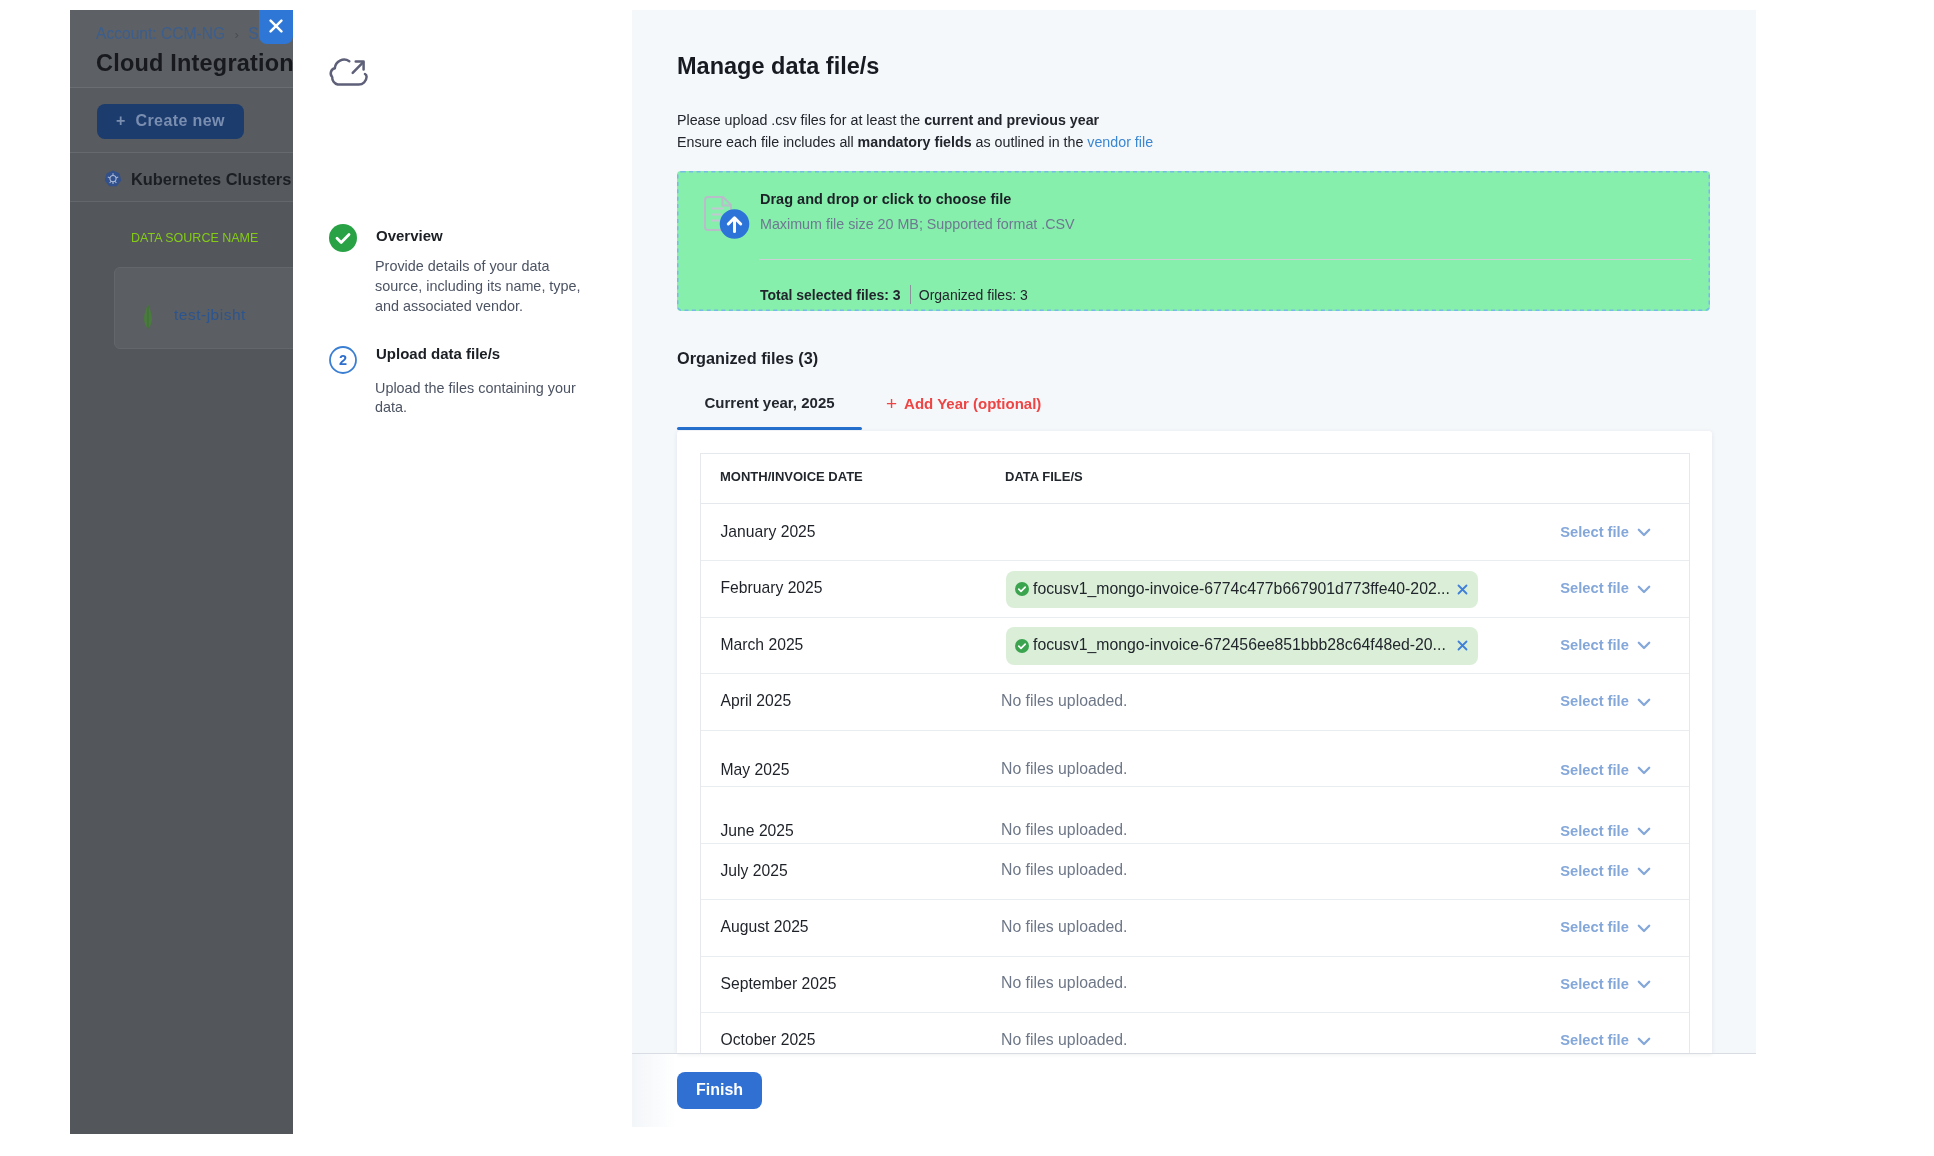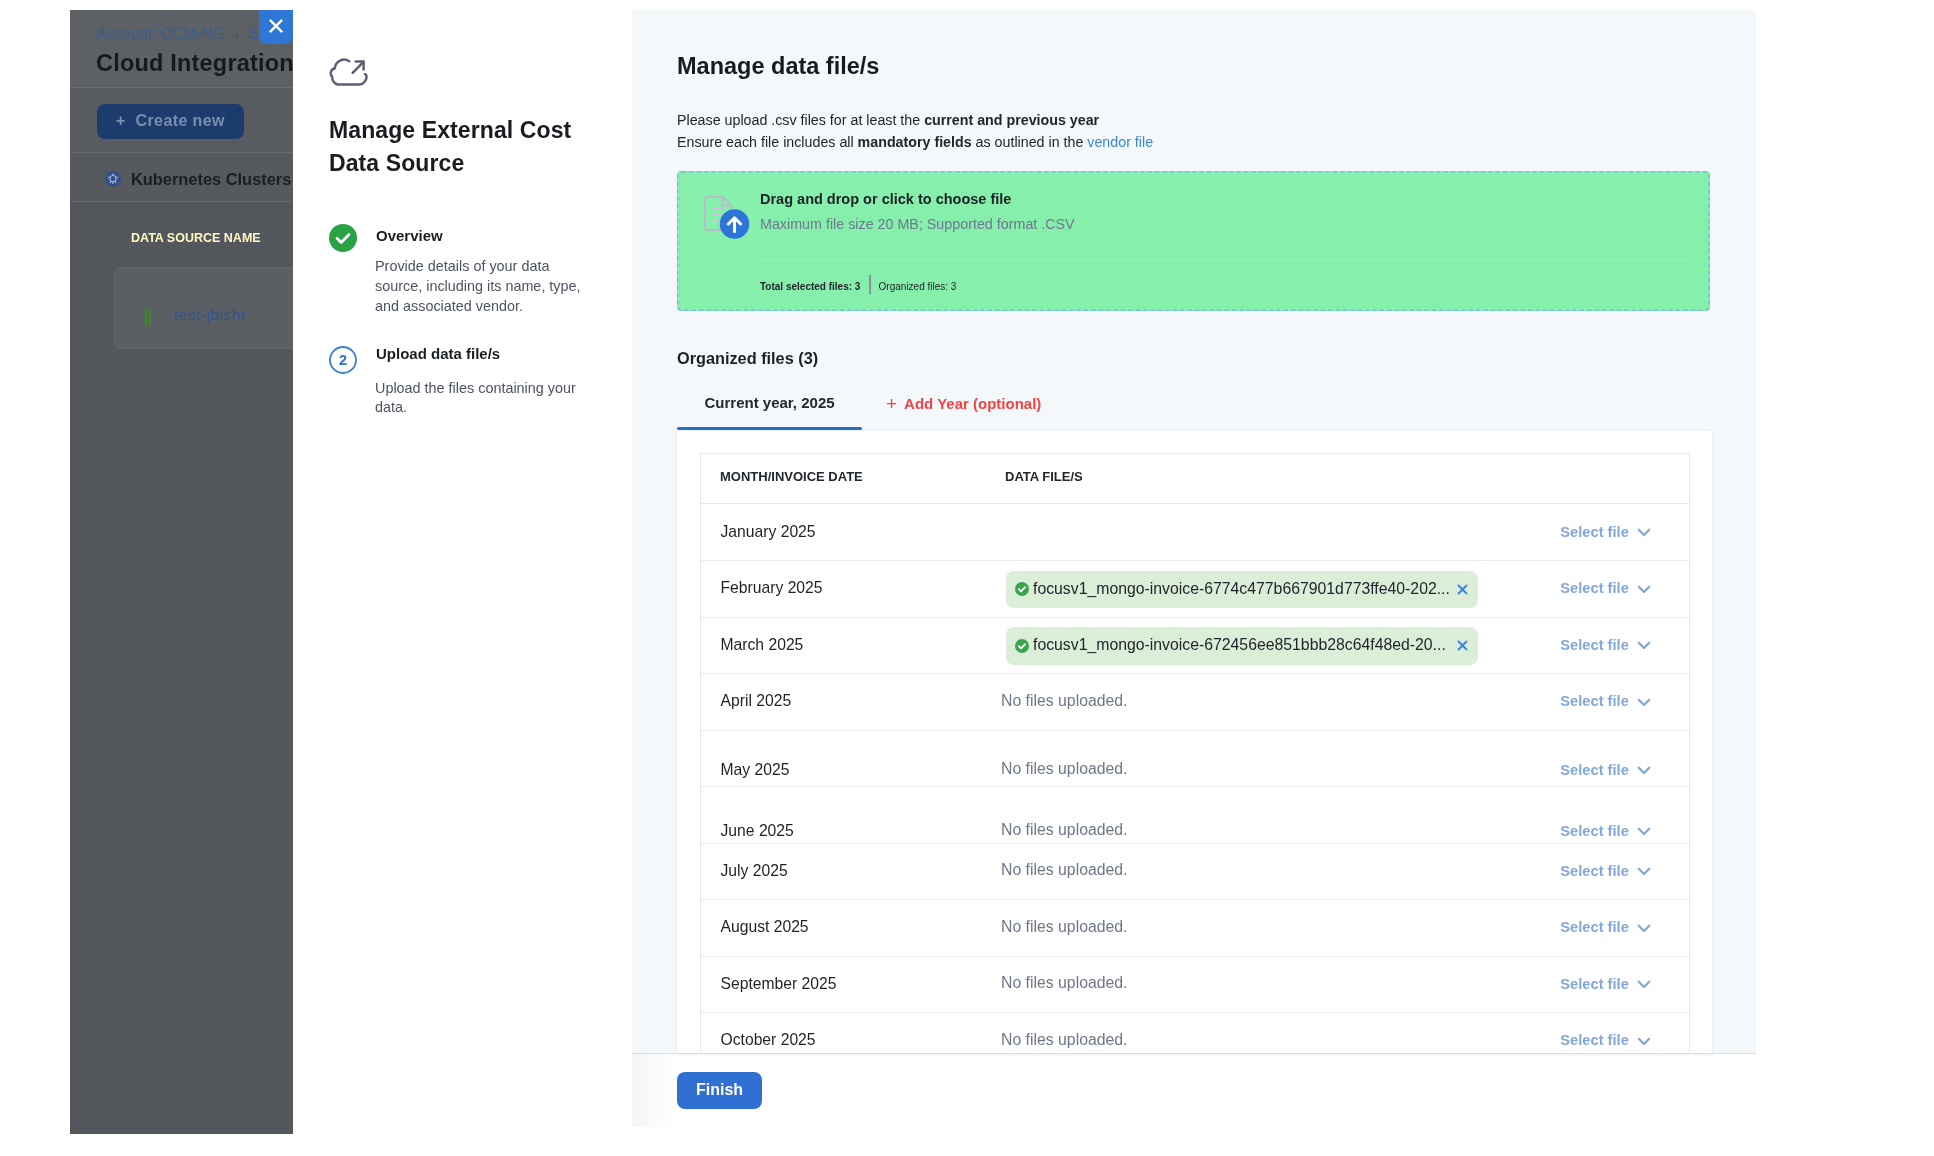--- a/index.html
+++ b/index.html
@@ -13,21 +13,21 @@
   #dim .sec2 { left:0; top:78px; width:223px; height:65px; background:#585b5f; }
   #dim .sec3 { left:0; top:143px; width:223px; height:49px; background:#56595d; }
   #dim .div1 { left:0; top:77px; width:223px; height:1px; background:#6a6d71; }
   #dim .div2 { left:0; top:142px; width:223px; height:1px; background:#66696d; }
   #dim .div3 { left:0; top:191px; width:223px; height:1px; background:#63666a; }
   #crumb { left:26px; top:15px; font-size:15.6px; color:#3b5e8e; white-space:nowrap; }
   #crumb .sep { color:#4a4e53; font-size:13px; padding:0 5px; }
   #dimtitle { left:26px; top:39.5px; font-size:23.5px; font-weight:bold; color:#17191e; white-space:nowrap; letter-spacing:0.2px; }
   #createbtn { left:27px; top:94px; width:147px; height:35px; background:#1d3c6e; border-radius:8px; color:#7a8eb0; font-size:16px; letter-spacing:0.4px; font-weight:bold; text-align:center; line-height:34px; white-space:nowrap; }
   #k8slabel { left:61px; top:159.5px; font-size:16.4px; font-weight:bold; color:#1b1f24; white-space:nowrap; }
-  #dsname { left:61px; top:221px; font-size:12.5px; font-weight:bold; letter-spacing:0; color:#fef9c3; white-space:nowrap; }
+  #dsname { left:61px; top:221px; font-size:12.5px; font-weight:normal; letter-spacing:0; color:#84cc16; white-space:nowrap; }
   #dimcard { left:44px; top:257px; width:200px; height:82px; background:#5b5e62; border:1px solid #63666a; border-radius:6px; }
   #testjb { left:104px; top:295.5px; font-size:15.5px; letter-spacing:0.5px; color:#2c5590; white-space:nowrap; }
 
   
   #closebtn { left:259px; top:10px; width:34px; height:34px; background:#2e77d6; border-radius:0 0 8px 8px; }
 
   
   #modal { left:293px; top:10px; width:1641px; height:1117px; background:#ffffff; }
 
   
@@ -41,21 +41,21 @@
   
   #pane { left:339px; top:0; width:1124px; height:1043px; background:#f5f8fb; }
   
   #mheading { left:45px; top:43px; font-size:23.5px; font-weight:bold; color:#171b21; letter-spacing:0; }
   #mintro { left:45px; top:100px; font-size:14.25px; line-height:21.5px; color:#22262c; }
   #mintro a { color:#3a86d3; text-decoration:none; }
   #dropzone { left:45px; top:161px; width:1033px; height:140px; background:#86efac; border-radius:4px; }
   #dz-bold { left:83px; top:20px; font-size:14.5px; font-weight:bold; color:#1c2127; }
   #dz-gray { left:83px; top:45px; font-size:14.3px; color:#6e7890; }
   #dz-div { left:82px; top:88px; width:932px; height:1px; background:#cdd1d7; }
-  #dz-totals { left:83px; top:104px; font-size:10px; color:#22262c; white-space:nowrap; }
+  #dz-totals { left:83px; top:114px; font-size:14px; color:#22262c; white-space:nowrap; }
   #dz-totals b { font-weight:bold; }
   #dz-totals .bar { display:inline-block; width:1.2px; height:19px; background:#8d939c; margin:0 8px -4px 9px; }
   #orgfiles { left:45px; top:339px; font-size:16.3px; font-weight:bold; color:#1d2127; }
   #tab1 { left:72.5px; top:383.5px; font-size:15px; font-weight:bold; color:#23282f; }
   #tabline { left:44.5px; top:416.5px; width:185px; height:3.5px; background:#2570cd; border-radius:2px; }
   #addyear { left:254px; top:383px; font-size:15px; font-weight:bold; color:#ef4444; white-space:nowrap; }
   #addyear .plus { font-size:19px; font-weight:normal; vertical-align:-1.5px; margin-right:7px; }
 
   
   #card { left:44.5px; top:420.5px; width:1035px; height:622.5px; background:#fff; box-shadow:0 1px 4px rgba(30,40,60,0.10); border-radius:3px 3px 0 0; overflow:hidden; }
@@ -108,21 +108,20 @@
 
   <div id="modal" class="abs">
 
     <svg class="abs" style="left:29px;top:38px" width="48" height="42" viewBox="0 0 48 42">
       <g fill="none" stroke="#5d6078" stroke-width="2.5" stroke-linecap="round" stroke-linejoin="round">
         <path d="M27.3 13.2 A 9.4 9.4 0 0 0 12.8 20.3 A 5.2 5.2 0 0 0 10.2 29.0 A 7.4 7.4 0 0 0 15.7 36.5 L 36.6 36.5 A 7.9 7.9 0 0 0 44.6 28.8 A 3.3 3.3 0 0 0 43.0 26.0"></path>
         <path d="M30.7 24.9 L 41 14.4"></path>
         <path d="M33.7 13.4 L 41.6 13.4 L 41.6 21.4"></path>
       </g>
     </svg>
-    <div id="wtitle" class="abs">Manage External Cost<br>Data Source</div>
     <svg class="abs stepcirc" style="left:36px;top:214px" viewBox="0 0 28 28">
       <circle cx="14" cy="14" r="14" fill="#28a245"></circle>
       <path d="M8 14.2 L12.2 18.4 L20 10.6" stroke="#fff" stroke-width="2.8" fill="none" stroke-linecap="round" stroke-linejoin="round"></path>
     </svg>
     <div id="step1t" class="abs">Overview</div>
     <div id="step1p" class="abs">Provide details of your data<br>source, including its name, type,<br>and associated vendor.</div>
     <svg class="abs stepcirc" style="left:36px;top:336px" viewBox="0 0 28 28">
       <circle cx="14" cy="14" r="13" fill="#fff" stroke="#3b7fd3" stroke-width="1.8"></circle>
       <text x="14" y="19.3" font-family="Liberation Sans, sans-serif" font-size="14.5" font-weight="bold" fill="#2e6fce" text-anchor="middle">2</text>
     </svg>

